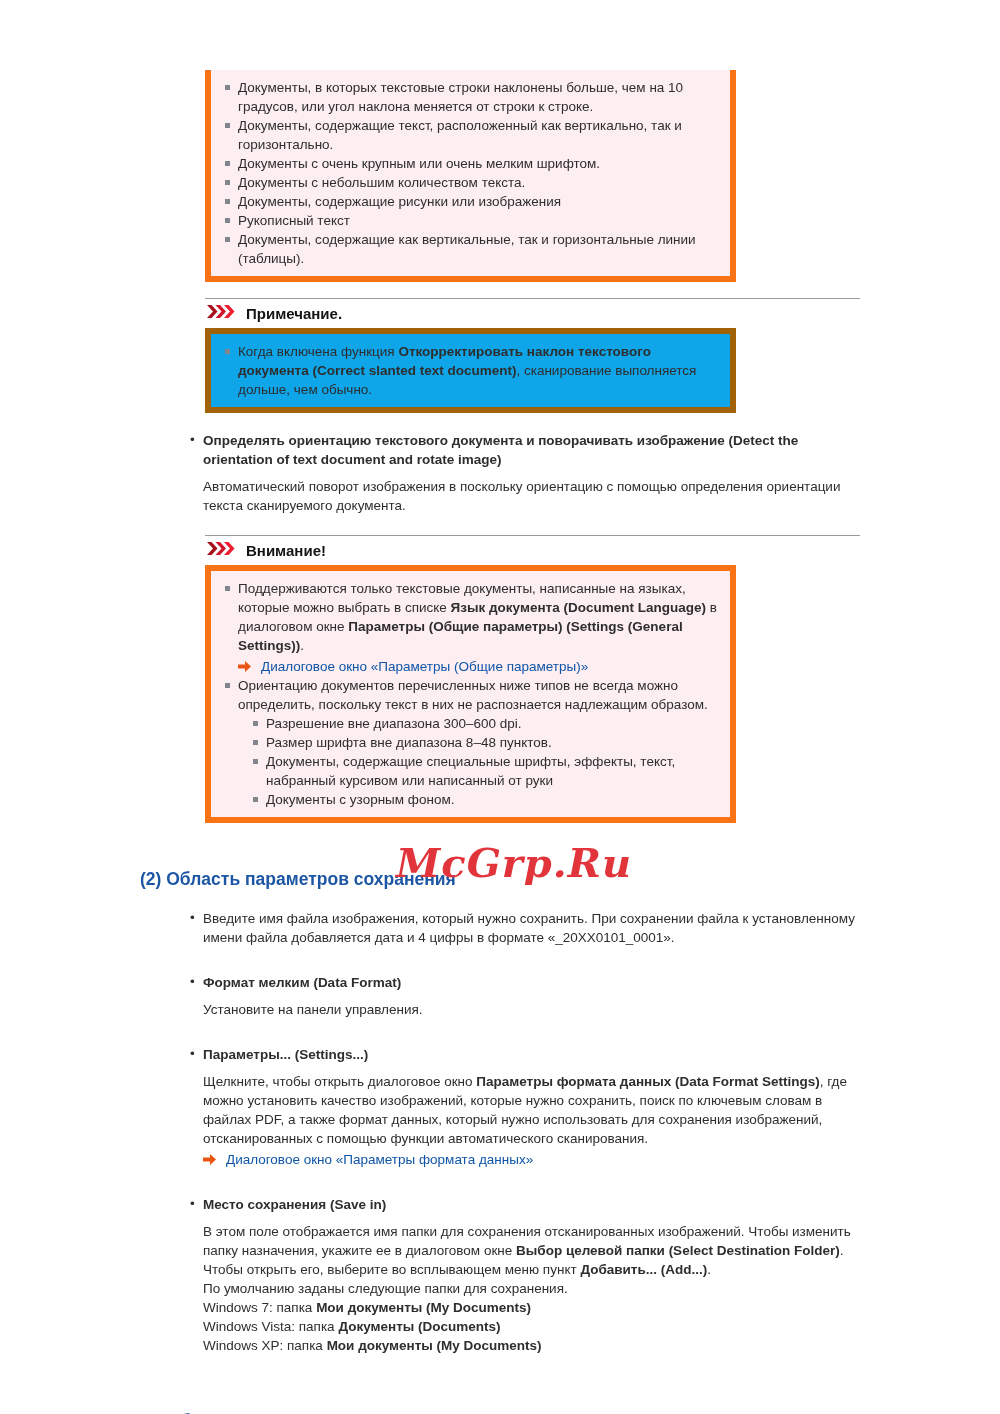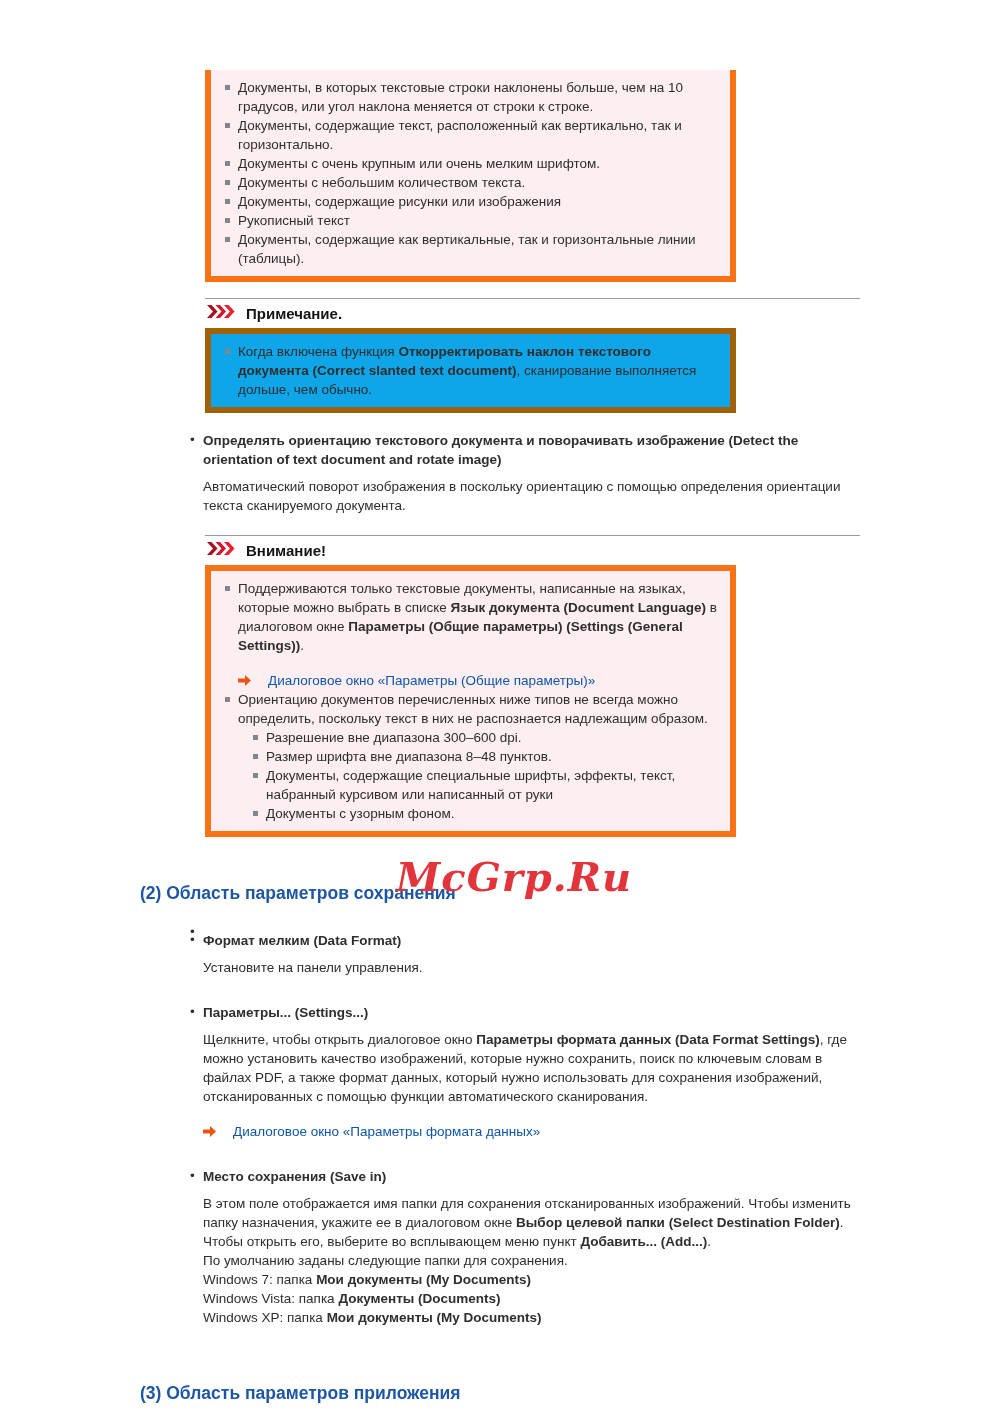--- a/index.html
+++ b/index.html
@@ -29,21 +29,21 @@
 
   
   .li { position:relative; margin-left:50px; width:670px; padding-left:13px; margin-top:18px; }
   .li.sp { margin-top:26px; }
   .dot { position:absolute; left:0; top:-1px; color:#2e2e2e; }
   .li-title { font-weight:700; }
   .body { margin-top:8px; }
   .line { margin-top:0; }
 
   
-  .link-row { display:flex; align-items:center; gap:17px; margin-top:16px; }
+  .link-row { display:flex; align-items:center; gap:10px; margin-top:2px; }
   .link-row .arr { flex:0 0 auto; display:inline-flex; }
   a.doclink { color:#0f55a8; text-decoration:none; cursor:pointer; }
 
   
   .sec-head-wrap { position:relative; margin-top:44px; }
   .sec-head-wrap.s3 { margin-top:54px; }
   .sec-head { font-size:17.5px; line-height:24px; color:#1d56a4; font-weight:700; }
   .watermark {
     position:absolute; left:256px; top:-14px; z-index:2; pointer-events:none;
     font-family:"DejaVu Serif", serif; font-style:italic; font-weight:700;
@@ -122,20 +122,21 @@
       </div>
     </div>
 
     <div class="sec-head-wrap">
       <h2 class="sec-head">(2) Область параметров сохранения</h2>
       <div class="watermark">McGrp.Ru</div>
     </div>
 
     <div class="li">
       <span class="dot">•</span>
+      <p class="body">Введите имя файла изображения, который нужно сохранить. При сохранении файла к установленному имени файла добавляется дата и 4 цифры в формате «_20XX0101_0001».</p>
     </div>
 
     <div class="li sp">
       <span class="dot">•</span>
       <div class="li-title">Формат мелким (Data Format)</div>
       <p class="body">Установите на панели управления.</p>
     </div>
 
     <div class="li sp">
       <span class="dot">•</span>

